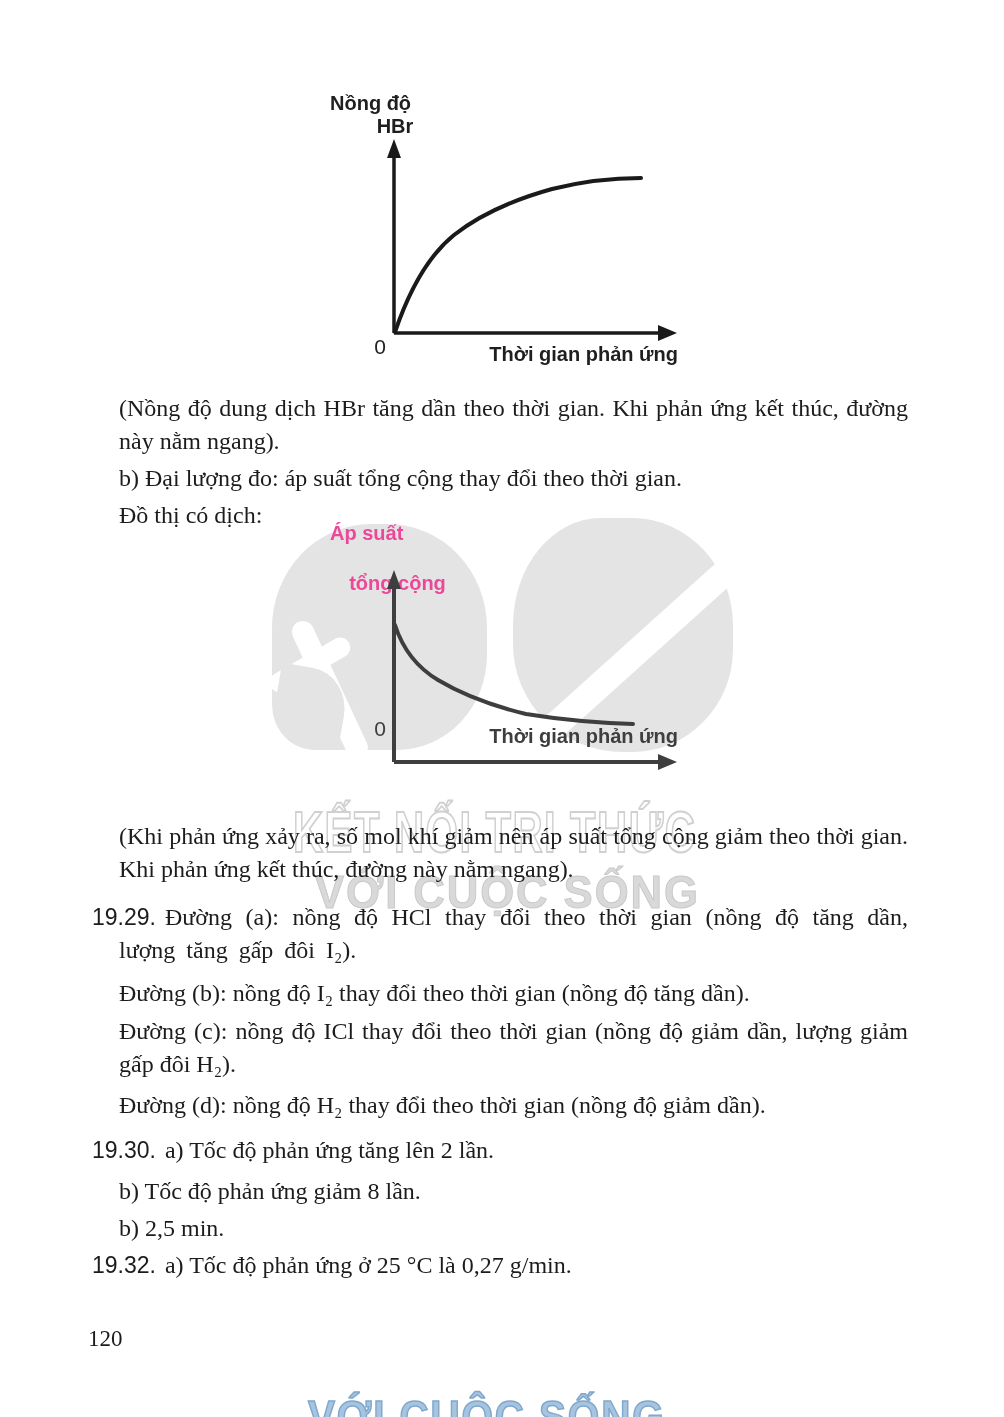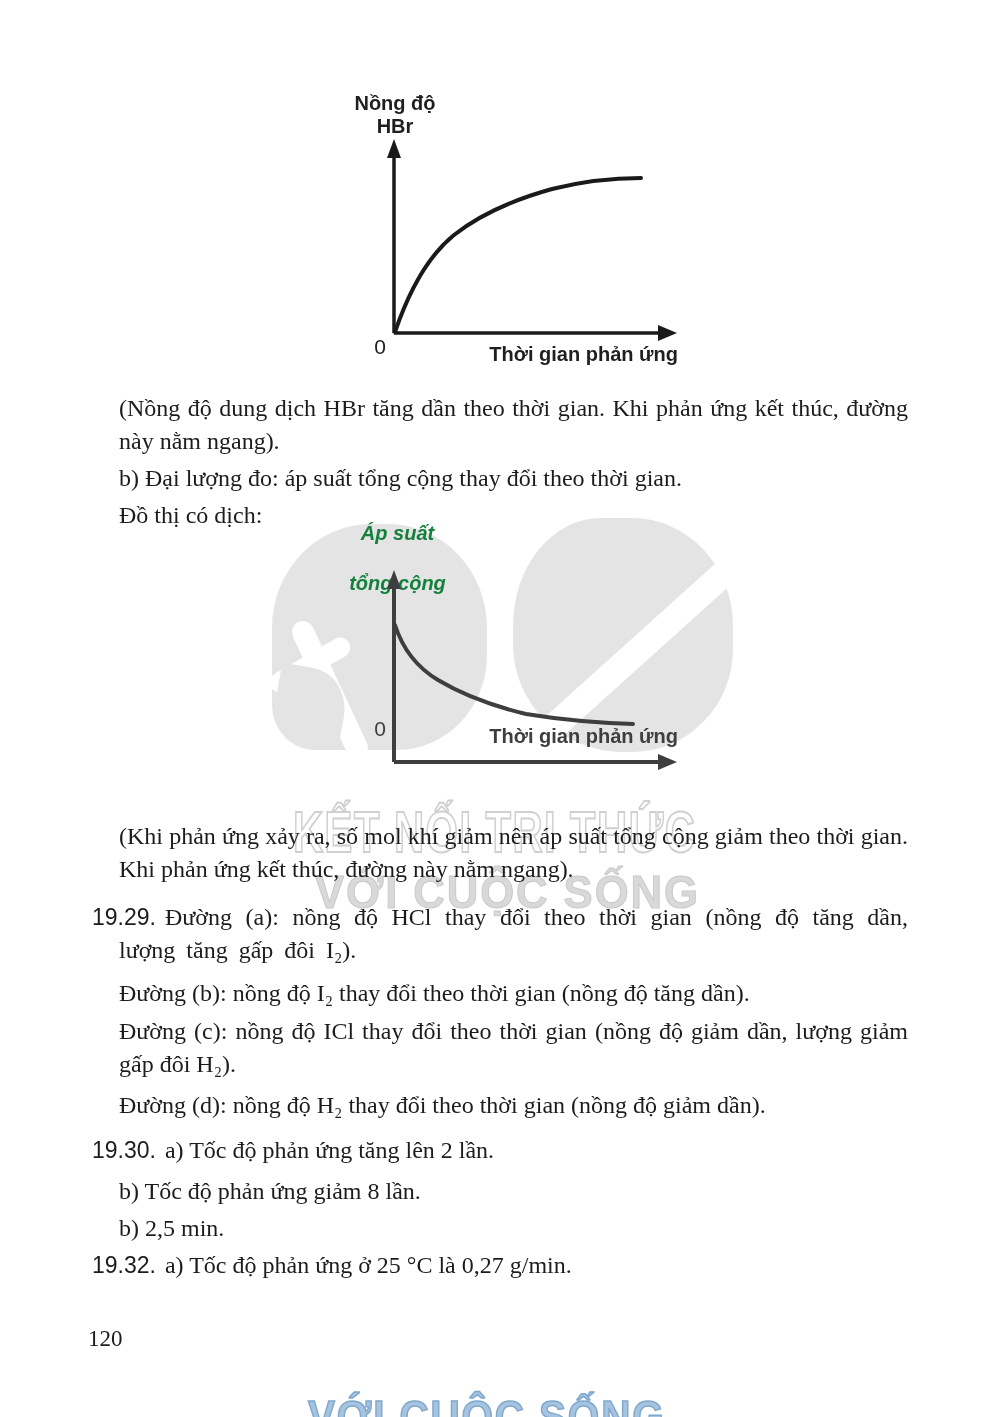--- a/index.html
+++ b/index.html
@@ -28,22 +28,22 @@
              font-family:"Liberation Sans",sans-serif;font-weight:bold;font-size:44px;
              letter-spacing:2px;white-space:nowrap;color:#a6c4e0;
              -webkit-text-stroke:1.5px #7fa8cc;transform:scaleX(0.92);transform-origin:left top;}
 
   
   .chart{position:absolute;z-index:2;}
   .chart1{left:330px;top:90px;width:360px;height:292px;}
   .chart2{left:330px;top:518px;width:360px;height:284px;}
   .c-lab{position:absolute;font-family:"Liberation Sans",sans-serif;font-weight:bold;
          font-size:20px;line-height:23px;white-space:nowrap;color:#1f1f1f;}
-  .chart2 .c-lab{color:#15803d;font-style:italic;}
-  .t1{left:0;top:2px;width:130px;text-align:center;}
+  .chart2 .c-lab{color:#ec4899;}
+  .t1{left:0;top:2px;width:130px;text-align:left;}
   .t2{left:0;top:25px;width:130px;text-align:center;}
   .chart2 .t1{width:135px;top:4px;}
   .chart2 .t2{width:135px;top:26px;margin-top:28px;}
   .origin{position:absolute;left:30px;width:26px;text-align:right;
           font-family:"Liberation Sans",sans-serif;font-size:21px;font-weight:normal;color:#222;}
   .chart1 .origin{top:245px;}
   .chart2 .origin{top:199px;color:#3e3e3e;}
   .xlab{position:absolute;right:12px;text-align:left;font-family:"Liberation Sans",sans-serif;
         font-weight:bold;font-size:20px;white-space:nowrap;color:#1f1f1f;margin-left:48px;}
   .chart1 .xlab{top:253px;}

